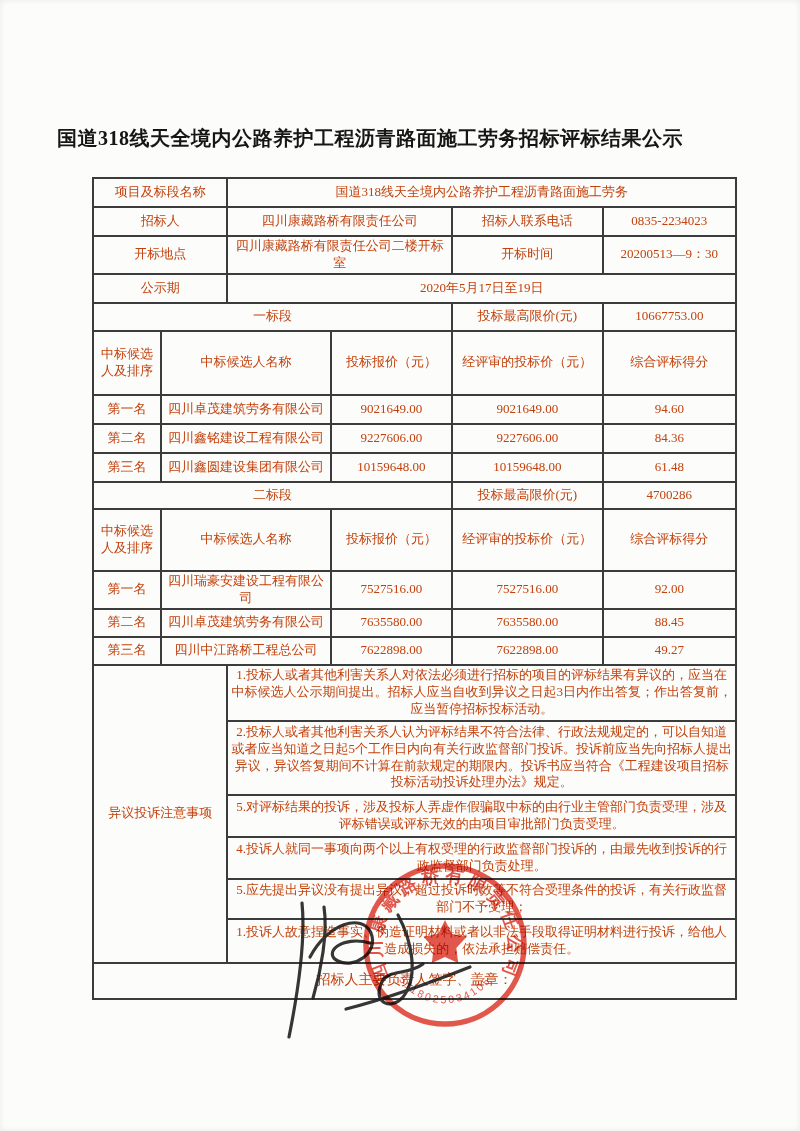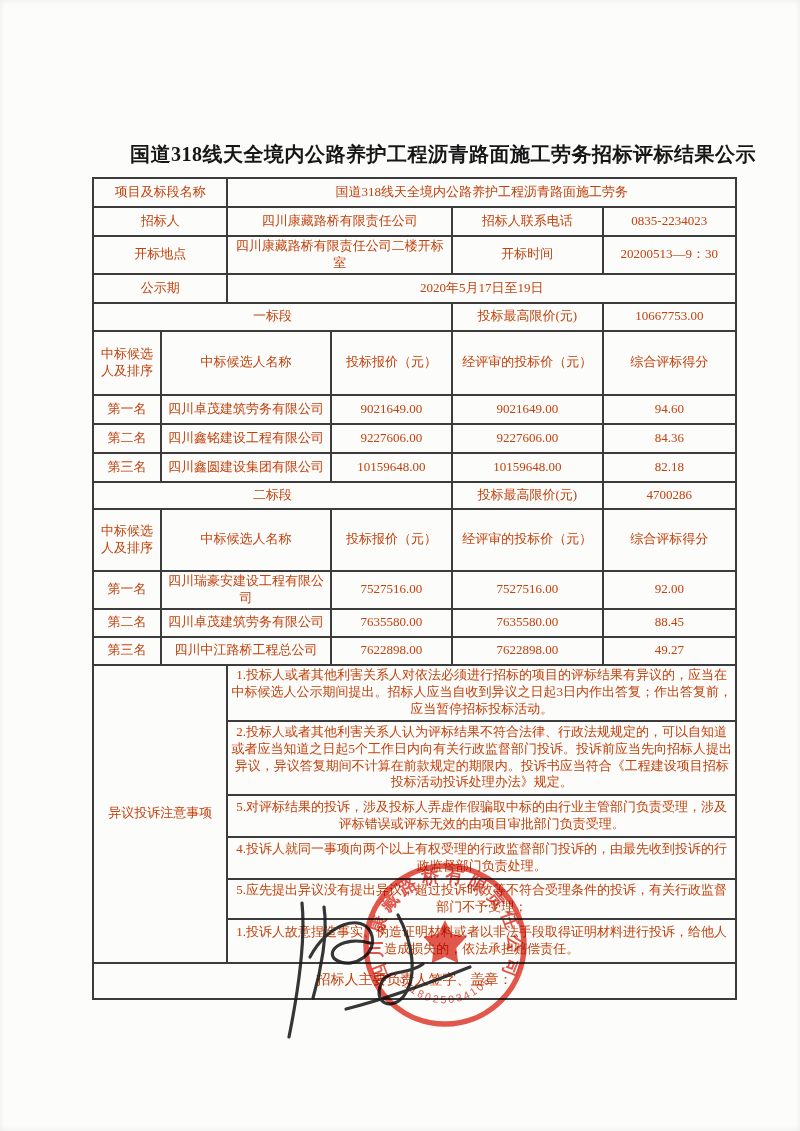--- a/index.html
+++ b/index.html
@@ -8,22 +8,22 @@
     background:#e9e9e9;
     font-family:"Liberation Serif","DejaVu Serif",serif;
   }
   .page{
     position:relative;width:800px;height:1131px;
     background:#fcfcfb;overflow:hidden;
     box-shadow:inset 0 0 6px rgba(0,0,0,.08);
   }
   .doc-title{
     position:absolute;top:125px;left:0;width:740px;
-    text-align:right;font-size:20px;font-weight:bold;
-    color:#161616;letter-spacing:.5px;margin:16px;
+    text-align:center;font-size:20px;font-weight:bold;
+    color:#161616;letter-spacing:.5px;margin:0;
   }
   table.main{
     position:absolute;left:92px;top:177px;width:645px;
     border-collapse:collapse;table-layout:fixed;
     font-size:13px;color:#c2410c;
   }
   table.main td{
     border:2px solid #3c3c3c;
     text-align:center;vertical-align:middle;
     padding:1px 2px;
@@ -110,21 +110,21 @@
       <td colspan="2">四川鑫铭建设工程有限公司</td>
       <td>9227606.00</td>
       <td>9227606.00</td>
       <td>84.36</td>
     </tr>
     <tr style="height:29px">
       <td>第三名</td>
       <td colspan="2">四川鑫圆建设集团有限公司</td>
       <td>10159648.00</td>
       <td>10159648.00</td>
-      <td>82.18</td>
+      <td>61.48</td>
     </tr>
 
     <tr style="height:27px">
       <td colspan="4">二标段</td>
       <td>投标最高限价(元)</td>
       <td>4700286</td>
     </tr>
     <tr style="height:62px">
       <td class="hdr">中标候选人及排序</td>
       <td colspan="2" class="hdr">中标候选人名称</td>

